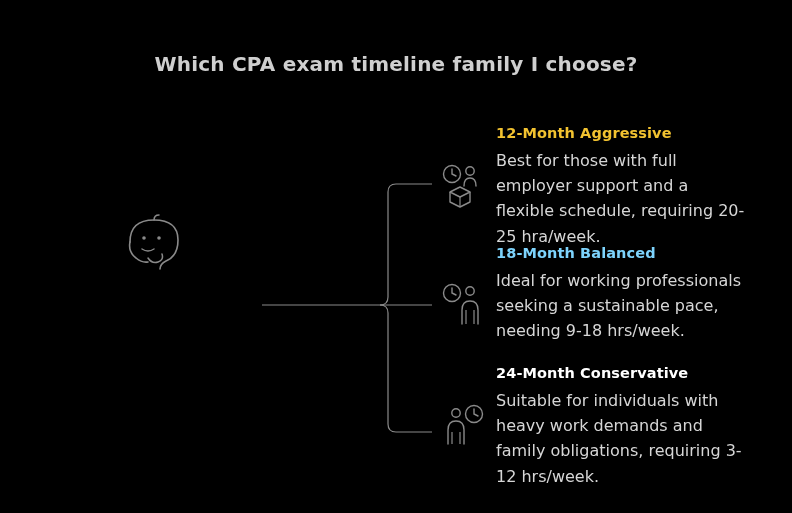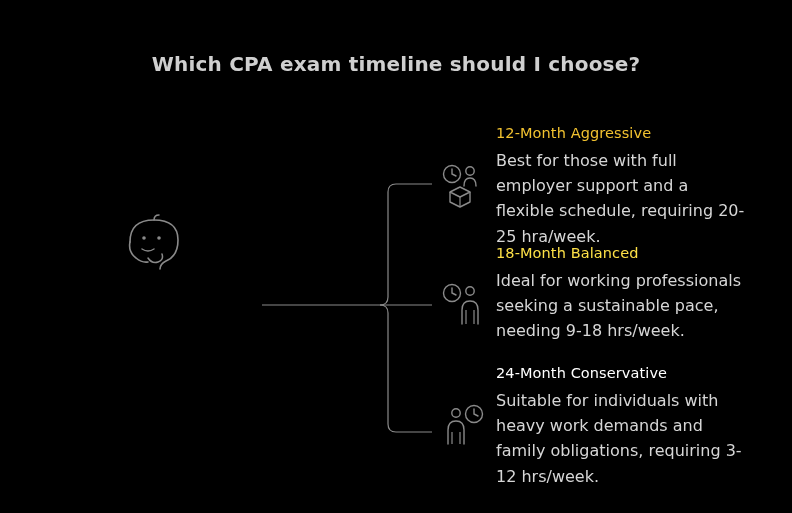--- a/index.html
+++ b/index.html
@@ -61,41 +61,41 @@
   }
   .branch .texts {
     position: absolute;
     left: 56px;
     top: -36px;
     width: 250px;
   }
   .branch h3 {
     margin: 0 0 6px 0;
     font-size: 14.5px;
-    font-weight: normal;
+    font-weight: bold;
     letter-spacing: 0.1px;
     line-height: 1.1;
   }
   .branch p {
     margin: 0;
     font-size: 16px;
     line-height: 1.58;
     color: #d6d6d6;
     font-weight: normal;
   }
   #b0 { left: 440px; top: 162px; }
   #b1 { left: 440px; top: 282px; }
   #b2 { left: 440px; top: 402px; }
 </style>
 </head>
 <body>
 
 <div id="canvas">
 
-  <div class="title">Which CPA exam timeline should I choose?</div>
+  <div class="title">Which CPA exam timeline family I choose?</div>
 
   <svg class="connector" viewBox="0 0 792 513">
     <path d="M262 305 H 380" stroke="#8a8a8a" stroke-width="1.2" fill="none"></path>
     <path d="M380 305 q 8 0 8 -8 V 192 q 0 -8 8 -8 H 432" stroke="#8a8a8a" stroke-width="1.2" fill="none"></path>
     <path d="M380 305 H 432" stroke="#8a8a8a" stroke-width="1.2" fill="none"></path>
     <path d="M380 305 q 8 0 8 8 V 424 q 0 8 8 8 H 432" stroke="#8a8a8a" stroke-width="1.2" fill="none"></path>
   </svg>
 
   <div class="thinker">
     <svg viewBox="0 0 72 62" width="72" height="62">
@@ -131,21 +131,21 @@
     <div class="icon">
       <svg viewBox="0 0 48 48" width="48" height="48">
         <circle cx="12" cy="11" r="8.5" fill="none" stroke="#8a8a8a" stroke-width="1.4"></circle>
         <path d="M12 6 V11 L16 13" fill="none" stroke="#8a8a8a" stroke-width="1.4" stroke-linecap="round"></path>
         <circle cx="30" cy="9" r="4.2" fill="none" stroke="#8a8a8a" stroke-width="1.4"></circle>
         <path d="M22 42 V28 q0 -9 8 -9 q8 0 8 9 V42" fill="none" stroke="#8a8a8a" stroke-width="1.4" stroke-linecap="round"></path>
         <path d="M26 28 V42 M34 28 V42" fill="none" stroke="#8a8a8a" stroke-width="1.2"></path>
       </svg>
     </div>
     <div class="texts">
-      <h3 style="color:#fde047">18-Month Balanced</h3>
+      <h3 style="color:#7dd3fc">18-Month Balanced</h3>
       <p>Ideal for working professionals seeking a sustainable pace, needing 9-18 hrs/week.</p>
     </div>
   </div>
 
   <div class="branch" id="b2">
     <div class="icon">
       <svg viewBox="0 0 48 48" width="48" height="48">
         <circle cx="34" cy="12" r="8.5" fill="none" stroke="#8a8a8a" stroke-width="1.4"></circle>
         <path d="M34 7 V12 L38 14" fill="none" stroke="#8a8a8a" stroke-width="1.4" stroke-linecap="round"></path>
         <circle cx="16" cy="11" r="4.2" fill="none" stroke="#8a8a8a" stroke-width="1.4"></circle>

